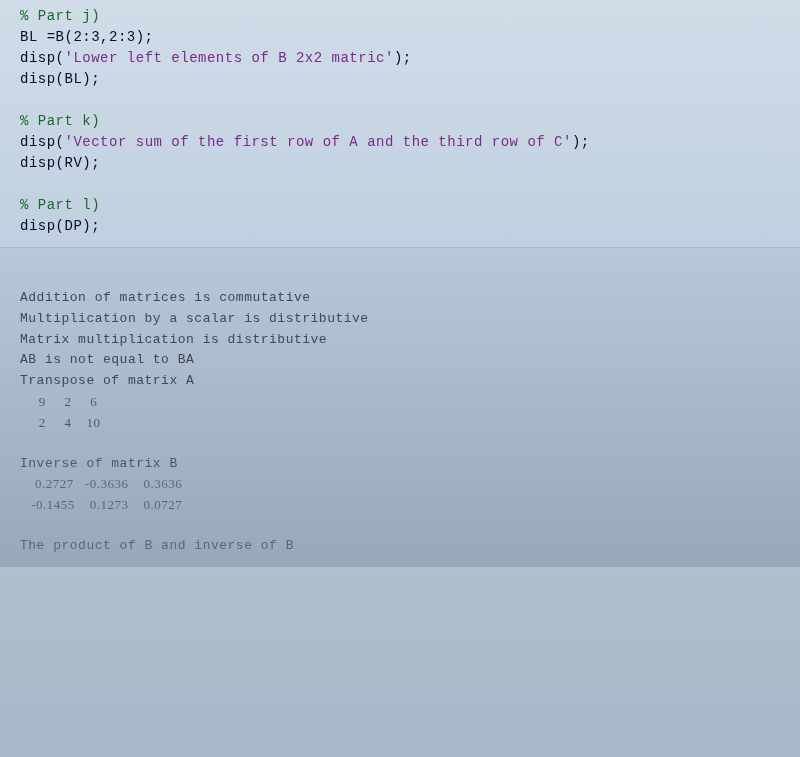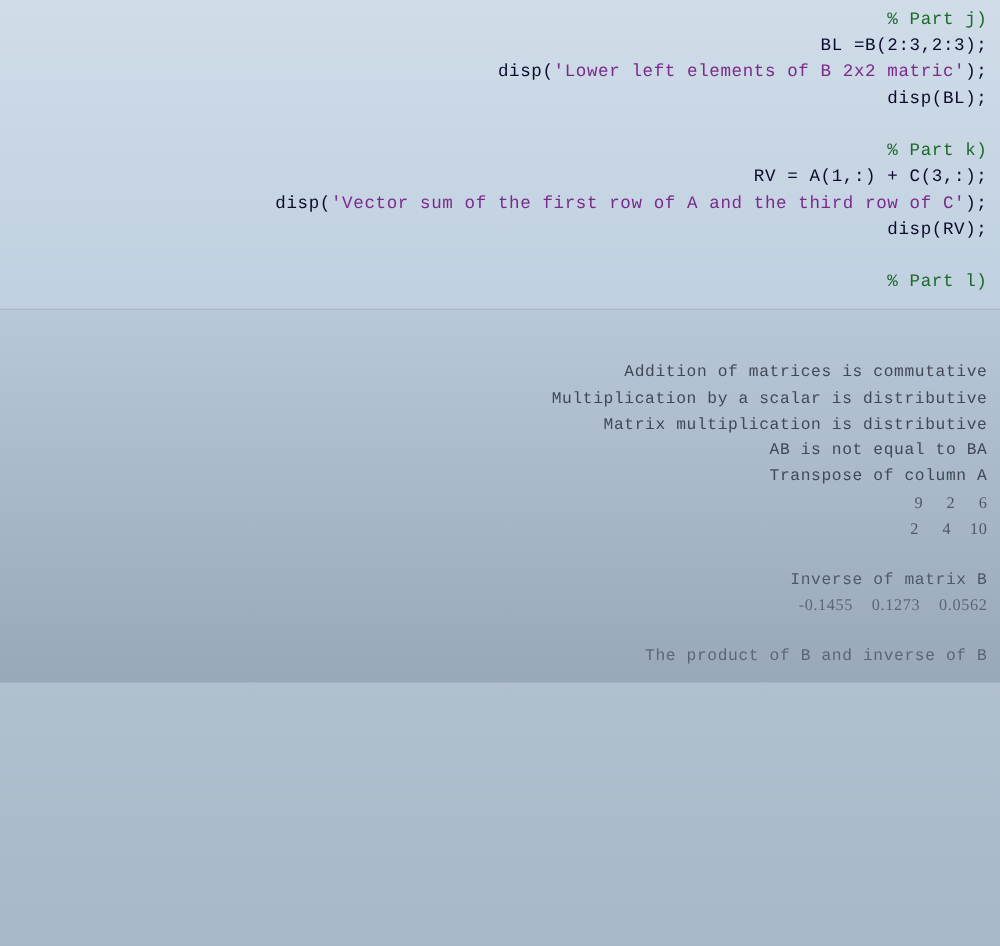--- a/index.html
+++ b/index.html
@@ -11,30 +11,28 @@
       font-family: 'Courier New', monospace;
       font-size: 14px;
       background: linear-gradient(180deg, #c8d4e0 0%, #a8b8c8 100%);
       width: 800px;
       height: 757px;
       overflow: hidden;
       line-height: 1.5;
       color: #1a1a2a;
     }
     .editor-area {
-      padding: 6px 10px 10px 8px;
+      padding: 6px 10px 10px 20px;
       background: linear-gradient(180deg, #d0dce8 0%, #c0d0e0 100%);
       border-bottom: 1px solid #aab8c8;
-      text-align: right;
     }
     .output-area {
       padding: 40px 10px 10px 20px;
       background: linear-gradient(180deg, #b8c8d8 0%, #98a8b8 100%);
       color: #404858;
-      text-align: right;
     }
     .code-line {
       white-space: pre;
       font-family: 'Courier New', monospace;
       font-size: 14px;
       color: #0a0a2a;
       letter-spacing: 0.5px;
     }
     .comment {
       color: #1a6a2a;
@@ -75,38 +73,39 @@
 <body>
 
 <div class="editor-area">
   <div class="code-line comment">% Part j)</div>
   <div class="code-line">BL =B(2:3,2:3);</div>
   <div class="code-line"><span>disp(</span><span class="string">'Lower left elements of B 2x2 matric'</span><span>);</span></div>
   <div class="code-line">disp(BL);</div>
   <div class="empty-line"></div>
 
   <div class="code-line comment">% Part k)</div>
-  <div class="code-line">RV = A(1,:) + C(3,:);</div>
   <div class="code-line"><span>disp(</span><span class="string">'Vector sum of the first row of A and the third row of C'</span><span>);</span></div>
   <div class="code-line">disp(RV);</div>
   <div class="empty-line"></div>
 
   <div class="code-line comment">% Part l)</div>
+  <div class="code-line">disp(DP);</div>
 </div>
 
 <div class="output-area">
   <div class="output-line">Addition of matrices is commutative</div>
   <div class="output-line">Multiplication by a scalar is distributive</div>
   <div class="output-line">Matrix multiplication is distributive</div>
   <div class="output-line">AB is not equal to BA</div>
-  <div class="output-line">Transpose of column A</div>
+  <div class="output-line">Transpose of matrix A</div>
 
   <div class="matrix-row faded">     9     2     6</div>
   <div class="matrix-row faded">     2     4    10</div>
 
   <div class="section-gap"></div>
   <div class="output-line faded">Inverse of matrix B</div>
 
-  <div class="matrix-row more-faded">   -0.1455    0.1273    0.0562</div>
+  <div class="matrix-row more-faded">    0.2727   -0.3636    0.3636</div>
+  <div class="matrix-row more-faded">   -0.1455    0.1273    0.0727</div>
 
   <div class="section-gap"></div>
   <div class="output-line more-faded">The product of B and inverse of B</div>
 </div>
 
 </body></html>

